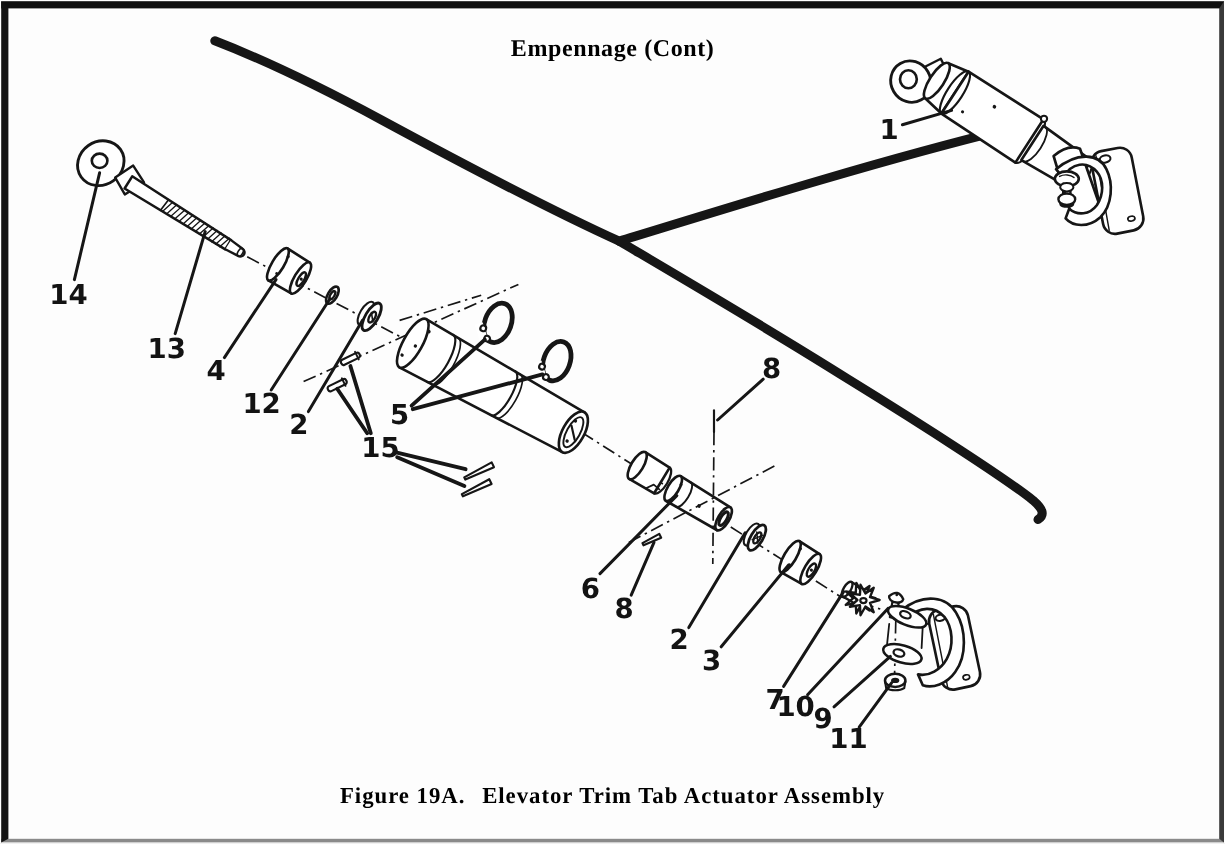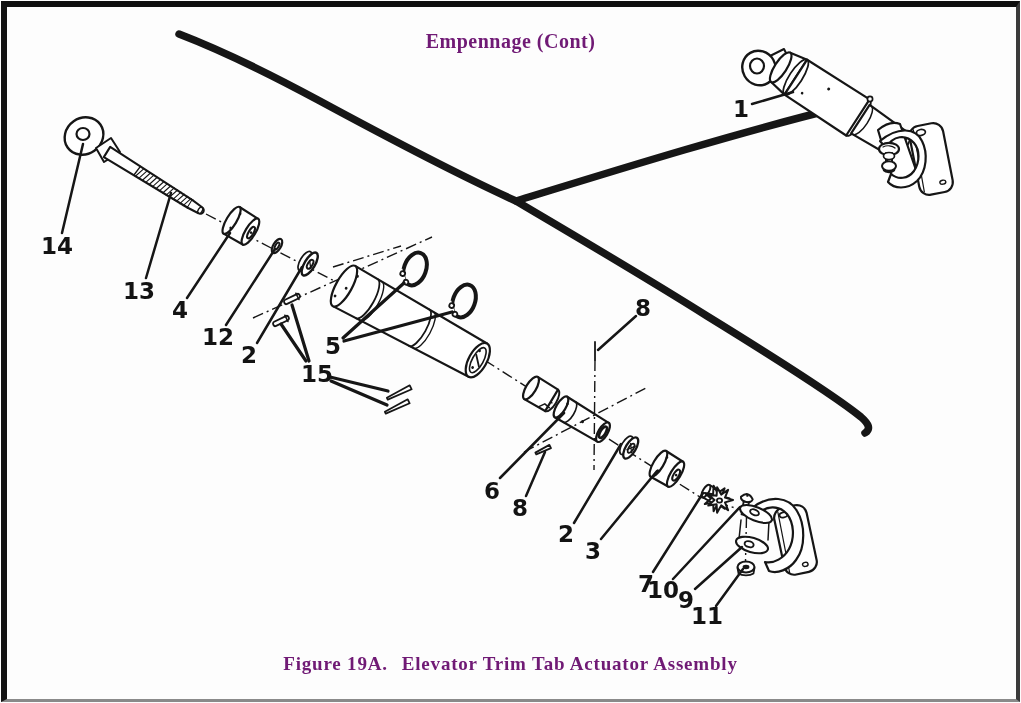--- a/index.html
+++ b/index.html
@@ -1,18 +1,18 @@
 <!DOCTYPE html>
 <html><head>
 <meta charset="utf-8">
 <style>
   html,body{margin:0;padding:0;background:#e8e8e8;}
   .page{
     position:relative;width:1021px;height:703px;background:#fdfdfd;
-    overflow:hidden;font-family:"Liberation Serif",serif;color:#701a75;
+    overflow:hidden;font-family:"Liberation Serif",serif;color:#000000;
   }
   .frame{
     position:absolute;inset:1px;pointer-events:none;
     border-top:6px solid #0f0f0f;border-left:6px solid #121212;
     border-right:4px solid #3a3a3a;border-bottom:3px solid #8a8a8a;
   }
   .title{
     position:absolute;top:30px;left:0;width:100%;text-align:center;
     font-size:20px;font-weight:600;letter-spacing:.5px;
   }

